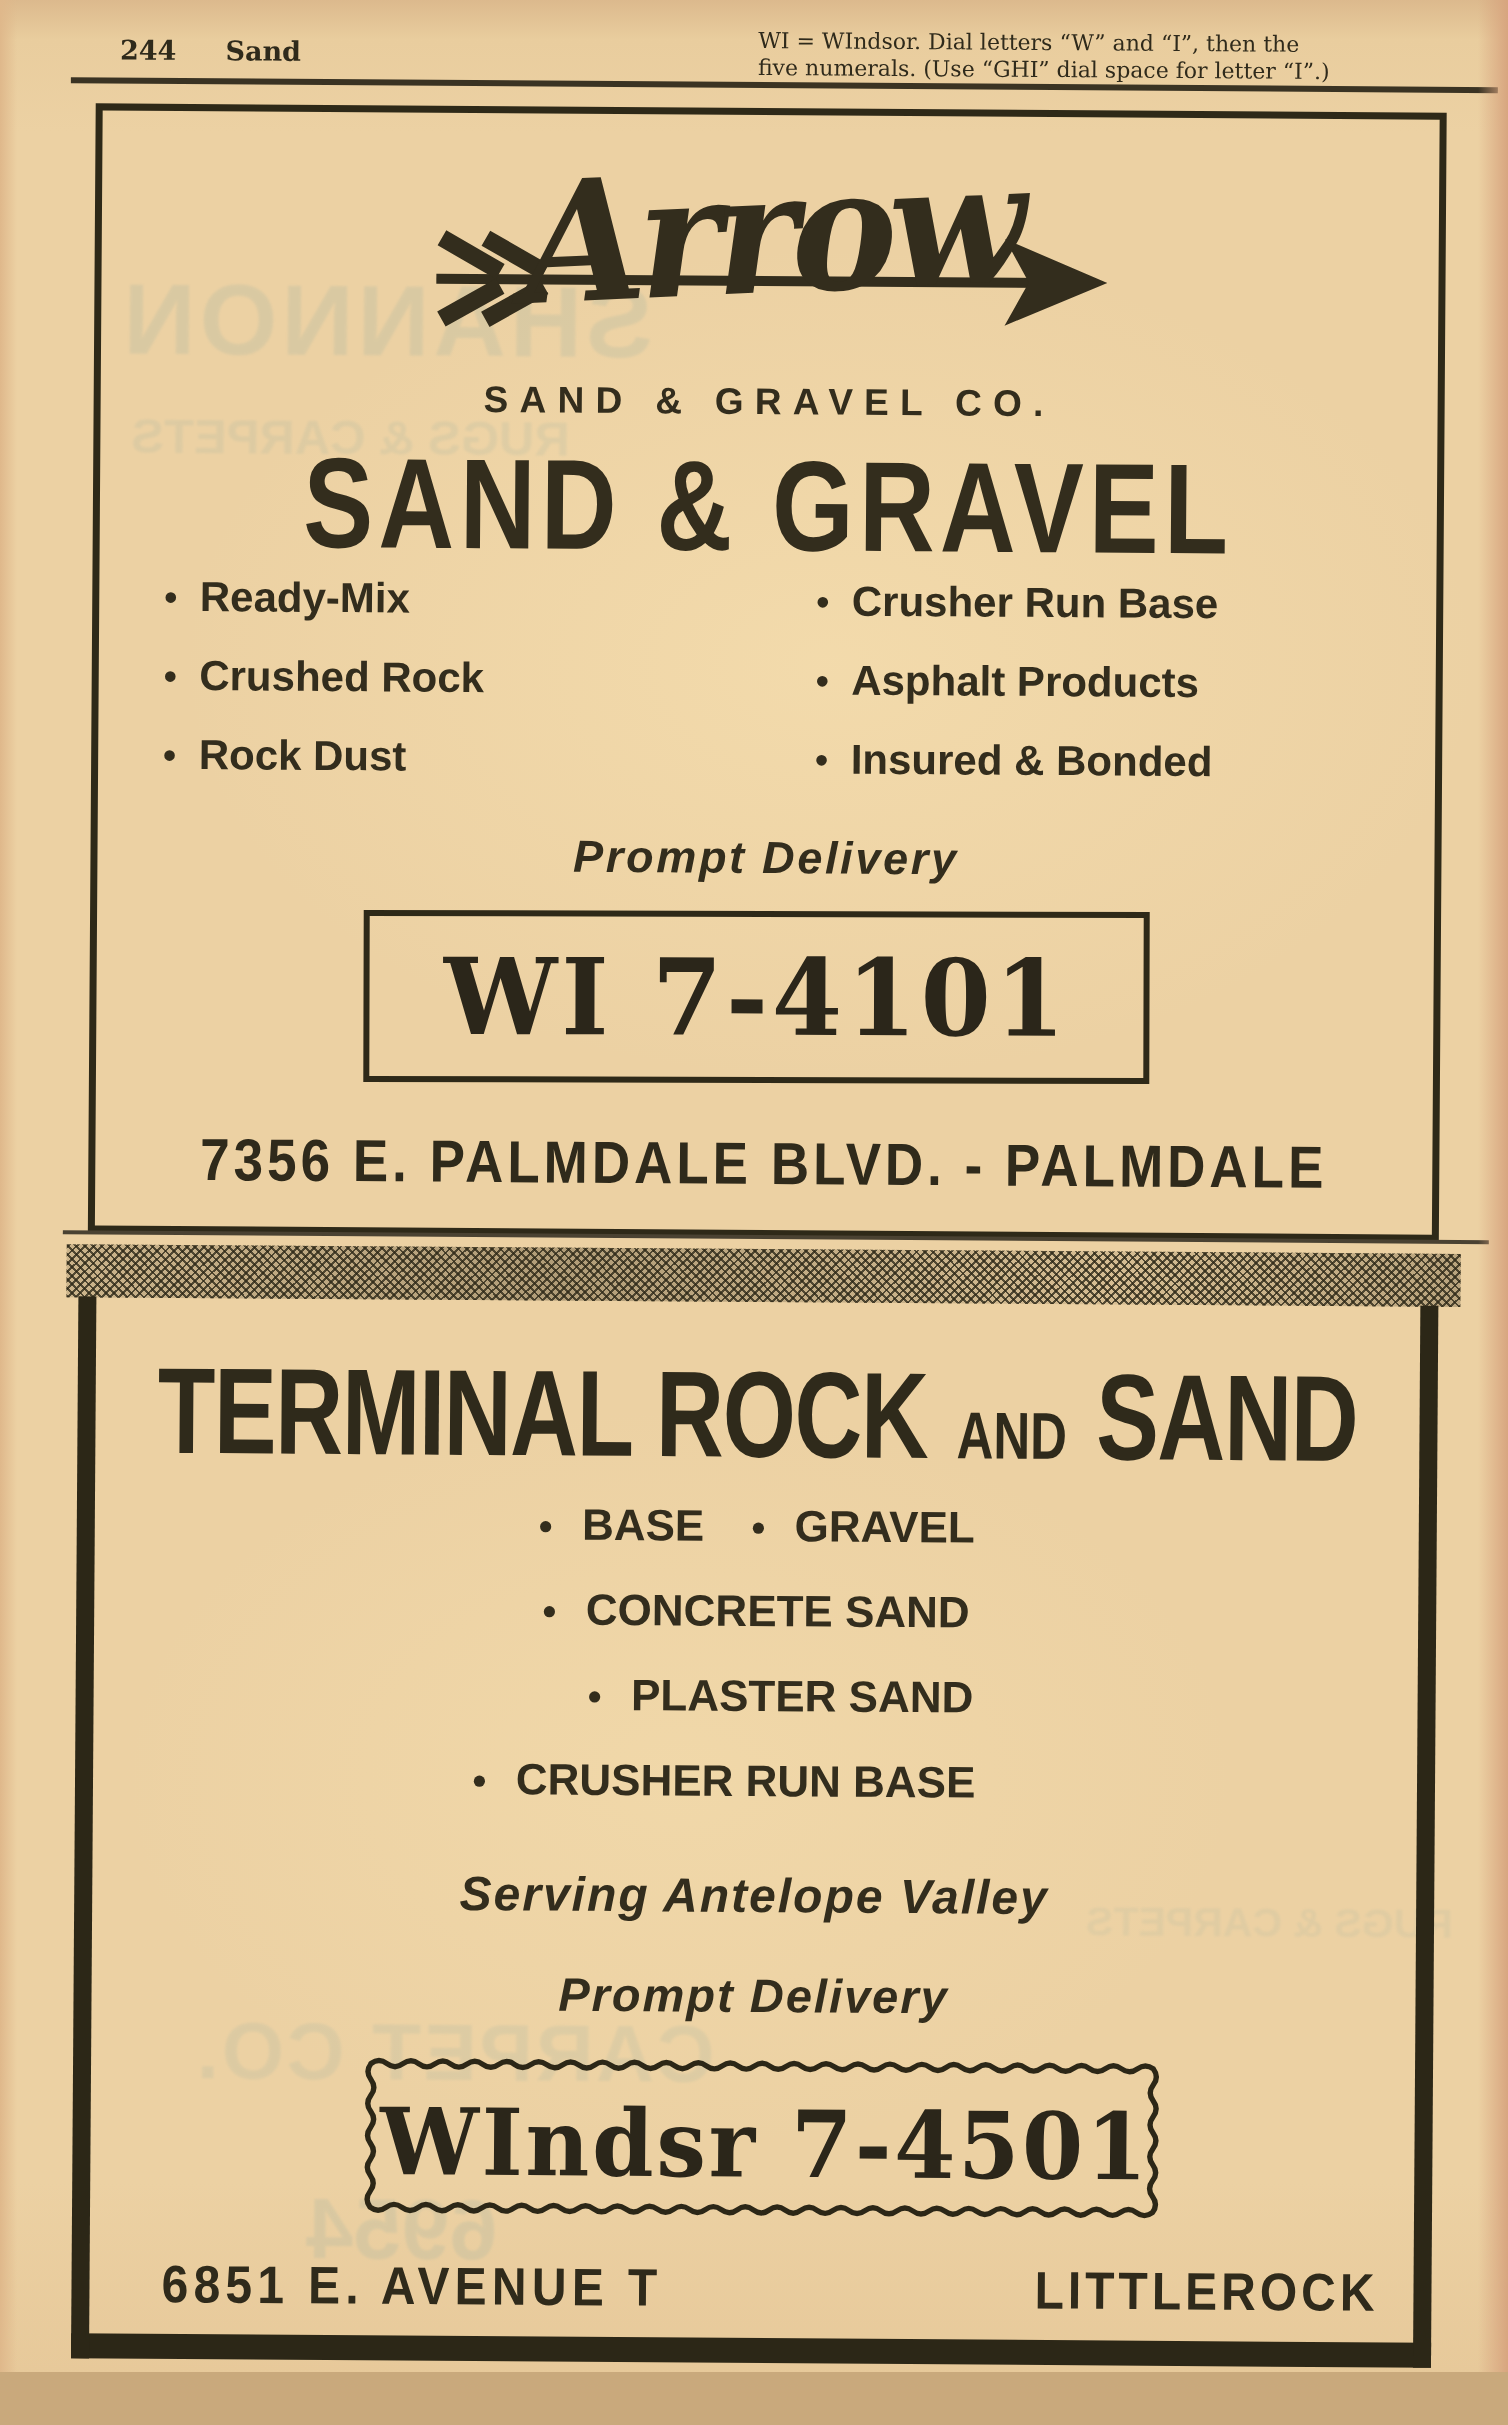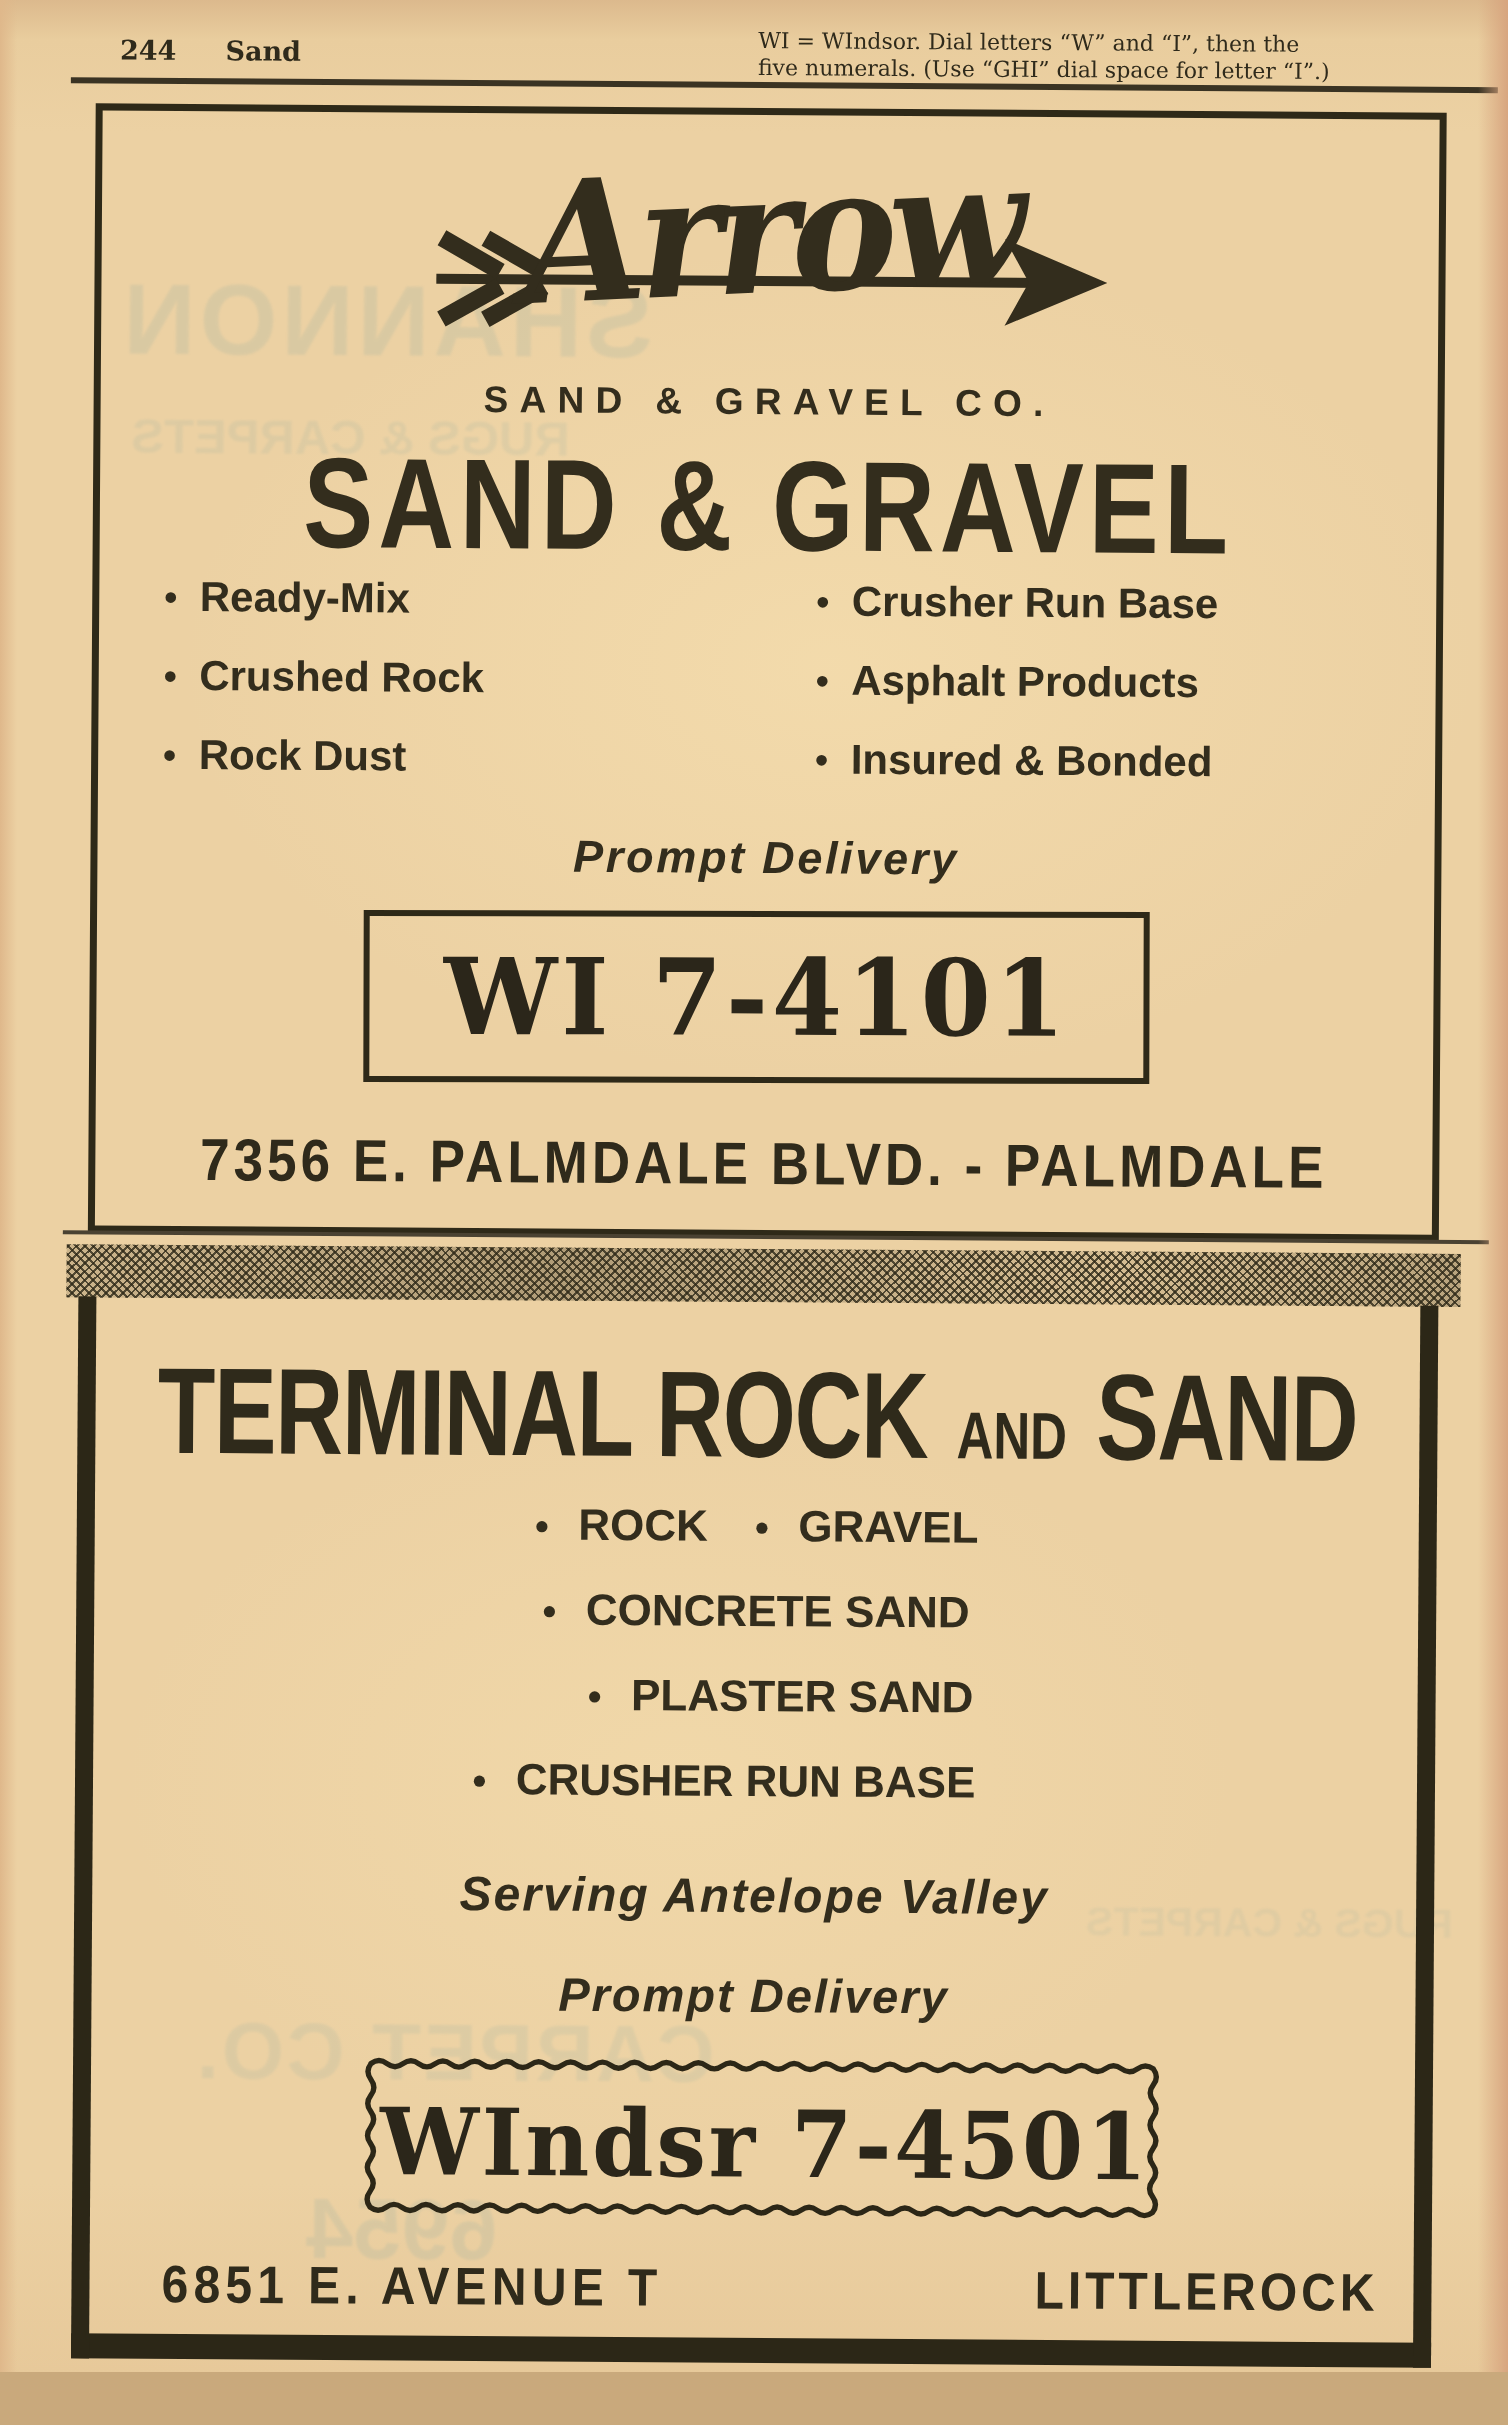--- a/index.html
+++ b/index.html
@@ -178,21 +178,21 @@
     <div class="ad2">
 
       <div class="title2">
         <span class="big">TERMINAL ROCK</span>
         <span class="small">AND</span>
         <span class="big">SAND</span>
       </div>
 
       <div class="prod prod-1">
         <span class="blt">•</span>
-        <span>ROCK</span>
+        <span>BASE</span>
         <span class="blt blt2">•</span>
         <span>GRAVEL</span>
       </div>
       <div class="prod prod-2">
         <span class="blt">•</span>
         <span>CONCRETE SAND</span>
       </div>
       <div class="prod prod-3">
         <span class="blt">•</span>
         <span>PLASTER SAND</span>

